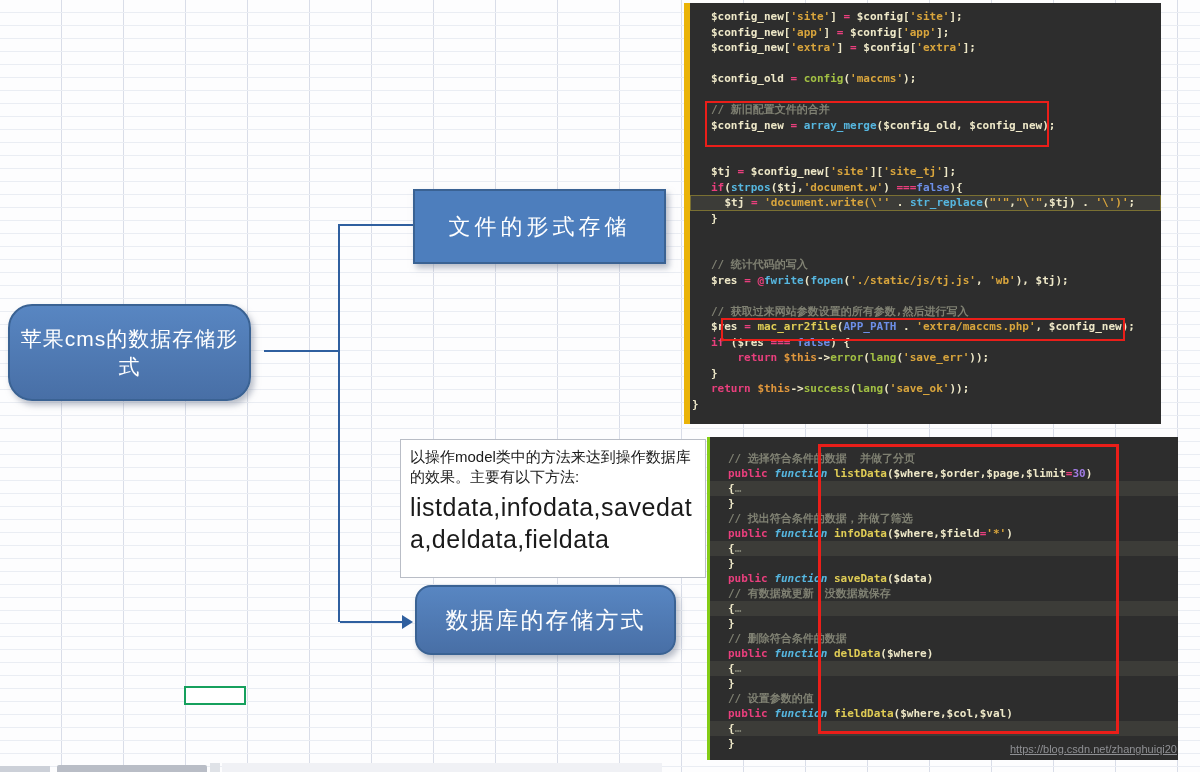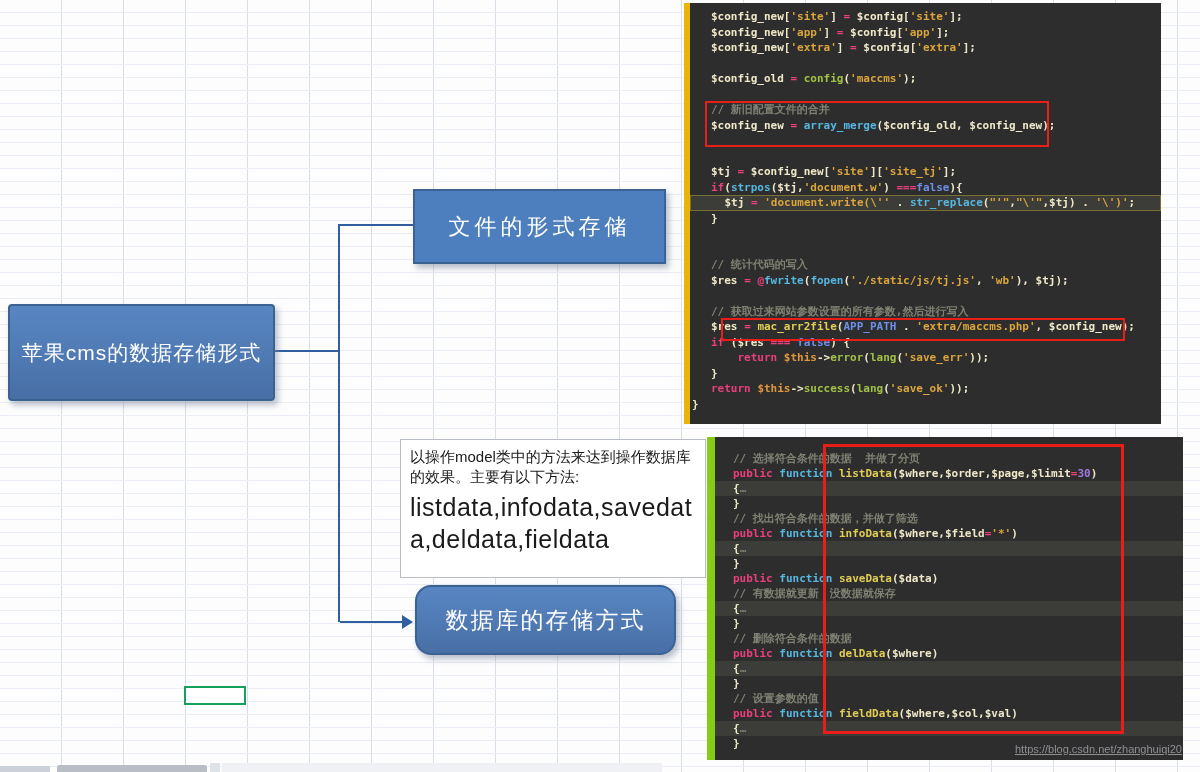--- a/index.html
+++ b/index.html
@@ -30,41 +30,41 @@
   .conn-v{left:338px;top:224px;width:2px;height:398px;}
   .conn-h2{left:340px;top:224px;width:73px;height:2px;}
   .conn-h3{left:340px;top:621px;width:63px;height:2px;}
   .arrow-head{position:absolute;left:402px;top:615px;width:0;height:0;
     border-left:11px solid #2f5f9f;border-top:7px solid transparent;border-bottom:7px solid transparent;}
 
   
   .flow-node{position:absolute;display:flex;align-items:center;justify-content:center;
     color:#ffffff;background:linear-gradient(#5886c2,#486fa6);border:2px solid #3a6293;
     box-shadow:3px 4px 6px rgba(125,135,155,.55);box-sizing:border-box;text-align:center;}
-  .node-root{left:8px;top:304px;width:267px;height:97px;border-radius:4px;font-size:21px;letter-spacing:1px;}
+  .node-root{left:8px;top:304px;width:243px;height:97px;border-radius:24px;font-size:21px;letter-spacing:1px;}
   .node-file{left:413px;top:189px;width:253px;height:75px;font-size:22px;letter-spacing:4px;background:#4d7ebd;}
   .node-db{left:415px;top:585px;width:261px;height:70px;border-radius:16px;font-size:23px;letter-spacing:2px;}
 
   
   .note-box{position:absolute;left:400px;top:439px;width:306px;height:139px;background:#ffffff;
     border:1px solid #b9bdc6;box-sizing:border-box;padding:7px 9px 0 9px;color:#1a1a1a;}
   .note-intro{font-size:15px;line-height:1.35;}
   .note-methods{font-size:25px;line-height:1.3;margin-top:3px;word-break:break-all;letter-spacing:0.5px;}
 
   
   .codeblock{position:absolute;background:#2d2d2d;font-family:"DejaVu Sans Mono",monospace;font-weight:bold;overflow:hidden;}
   .code-top{left:684px;top:3px;width:471px;height:415px;border-left:6px solid #eab308;padding-top:6px;font-size:11px;box-sizing:content-box;}
-  .code-bottom{left:707px;top:437px;width:468px;height:309px;border-left:8px solid #84cc16;padding-top:14px;}
+  .code-bottom{left:707px;top:437px;width:468px;height:309px;border-left:3px solid #84cc16;padding-top:14px;}
   .code-top .cl{height:15.5px;line-height:15.5px;padding-left:21px;white-space:pre;}
   .code-bottom .cl{height:15px;line-height:15px;padding-left:18px;white-space:pre;font-size:11px;}
   .code-top .cl.out{padding-left:2px;}
   .cl.hl{background:#3c3c38;}
   .code-top .cl.hl{box-shadow:inset 0 0 0 1px #7a7032;padding-left:8px;}
   .tk-v{color:#eee8c8}.tk-s{color:#d9a53c}.tk-o{color:#e93f7d}.tk-f{color:#56b7e0}
-  .tk-fi{color:#56b7e0;}.tk-fn{color:#e0cd55}.tk-g{color:#a2c043}
+  .tk-fi{color:#56b7e0;font-style:italic}.tk-fn{color:#e0cd55}.tk-g{color:#a2c043}
   .tk-th{color:#e0973c}.tk-c{color:#7f8072}.tk-n{color:#a07be0}.tk-b{color:#6d8fe8}
 
   .redbox{position:absolute;border:2px solid #ea1e19;box-sizing:border-box;}
   .rb-merge{left:15px;top:98px;width:344px;height:46px;}
   .rb-arr2file{left:31px;top:315px;width:404px;height:23px;}
   .rb-methods{left:108px;top:7px;width:301px;height:290px;border-width:3px;}
 
   .watermark{position:absolute;left:300px;top:306px;color:#8f9094;font-size:11px;font-family:"Liberation Sans",sans-serif;font-weight:normal;white-space:nowrap;text-decoration:underline;}
 </style>
 </head>

